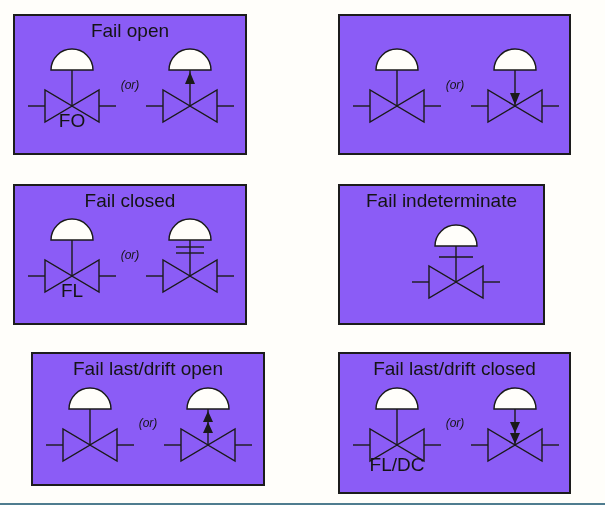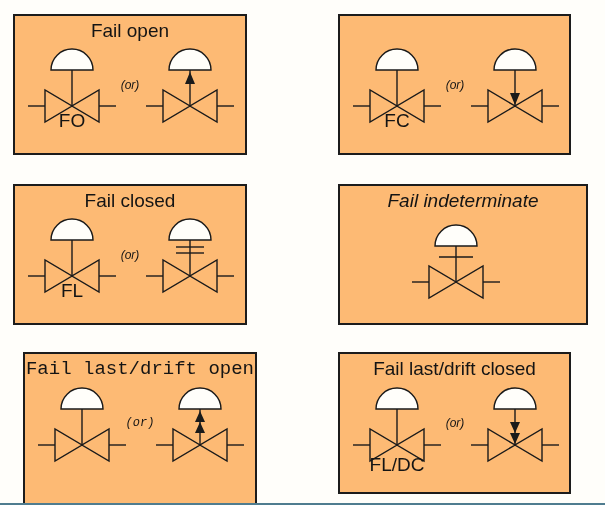--- a/index.html
+++ b/index.html
@@ -12,21 +12,21 @@
     position: relative;
     background: #fffefa;
     font-family: "Liberation Sans", sans-serif;
     color: #161616;
     overflow: hidden;
   }
   .cell {
     position: absolute;
     box-sizing: border-box;
     border: 2px solid #1c1c1c;
-    background: #fdba74;
+    background: #8b5cf6;
   }
   .cell-title {
     position: absolute;
     top: 4px;
     left: 0;
     right: 0;
     text-align: center;
     font-size: 19px;
     line-height: 22px;
     color: #141414;
@@ -131,41 +131,40 @@
   <div class="or-label">(or)</div>
   <div class="abbr-label">FO</div>
 </div>
 
 <div class="cell" style="left:338px; top:14px; width:233px; height:141px;">
   <svg class="cell-svg" width="229" height="137" viewBox="0 0 229 137">
     <use href="#valve-plain" x="57" y="90"></use>
     <use href="#valve-arrow-down" x="175" y="90"></use>
   </svg>
   <div class="or-label">(or)</div>
-  <div class="abbr-label">FC</div>
 </div>
 
 <div class="cell" style="left:13px; top:184px; width:234px; height:141px;">
   <div class="cell-title">Fail closed</div>
   <svg class="cell-svg" width="230" height="137" viewBox="0 0 230 137">
     <use href="#valve-plain" x="57" y="90"></use>
     <use href="#valve-locked" x="175" y="90"></use>
   </svg>
   <div class="or-label">(or)</div>
   <div class="abbr-label">FL</div>
 </div>
 
-<div class="cell" style="left:338px; top:184px; width:250px; height:141px;font-style:italic;">
+<div class="cell" style="left:338px; top:184px; width:207px; height:141px;">
   <div class="cell-title">Fail indeterminate</div>
   <svg class="cell-svg" width="229" height="137" viewBox="0 0 229 137">
     <use href="#valve-indet" x="116" y="96"></use>
   </svg>
 </div>
 
-<div class="cell" style="left:23px; top:352px; width:234px; height:157px;font-family:Liberation Mono, monospace;">
+<div class="cell" style="left:31px; top:352px; width:234px; height:134px;">
   <div class="cell-title">Fail last/drift open</div>
   <svg class="cell-svg" width="230" height="138" viewBox="0 0 230 138">
     <use href="#valve-plain" x="57" y="91"></use>
     <use href="#valve-dbl-up" x="175" y="91"></use>
   </svg>
   <div class="or-label">(or)</div>
 </div>
 
 <div class="cell" style="left:338px; top:352px; width:233px; height:142px;">
   <div class="cell-title">Fail last/drift closed</div>

